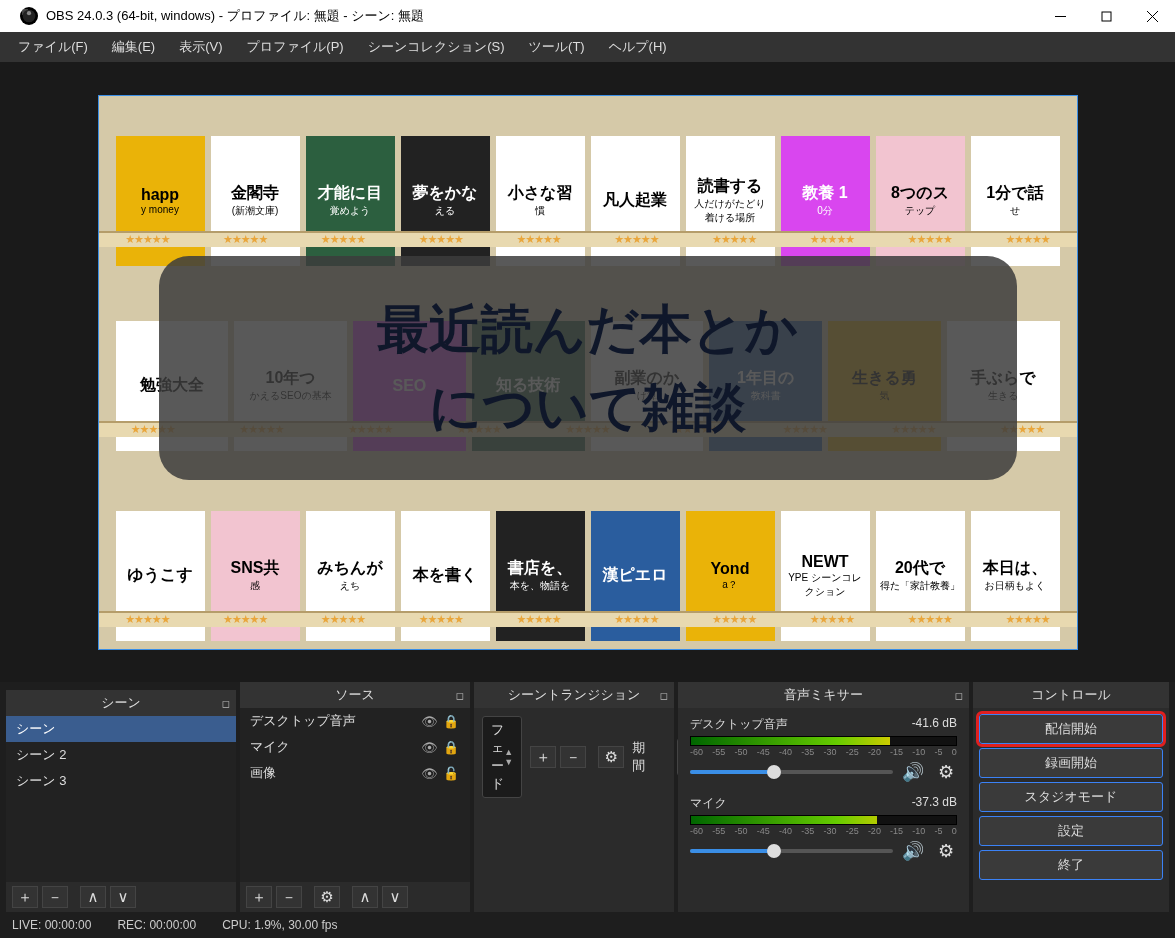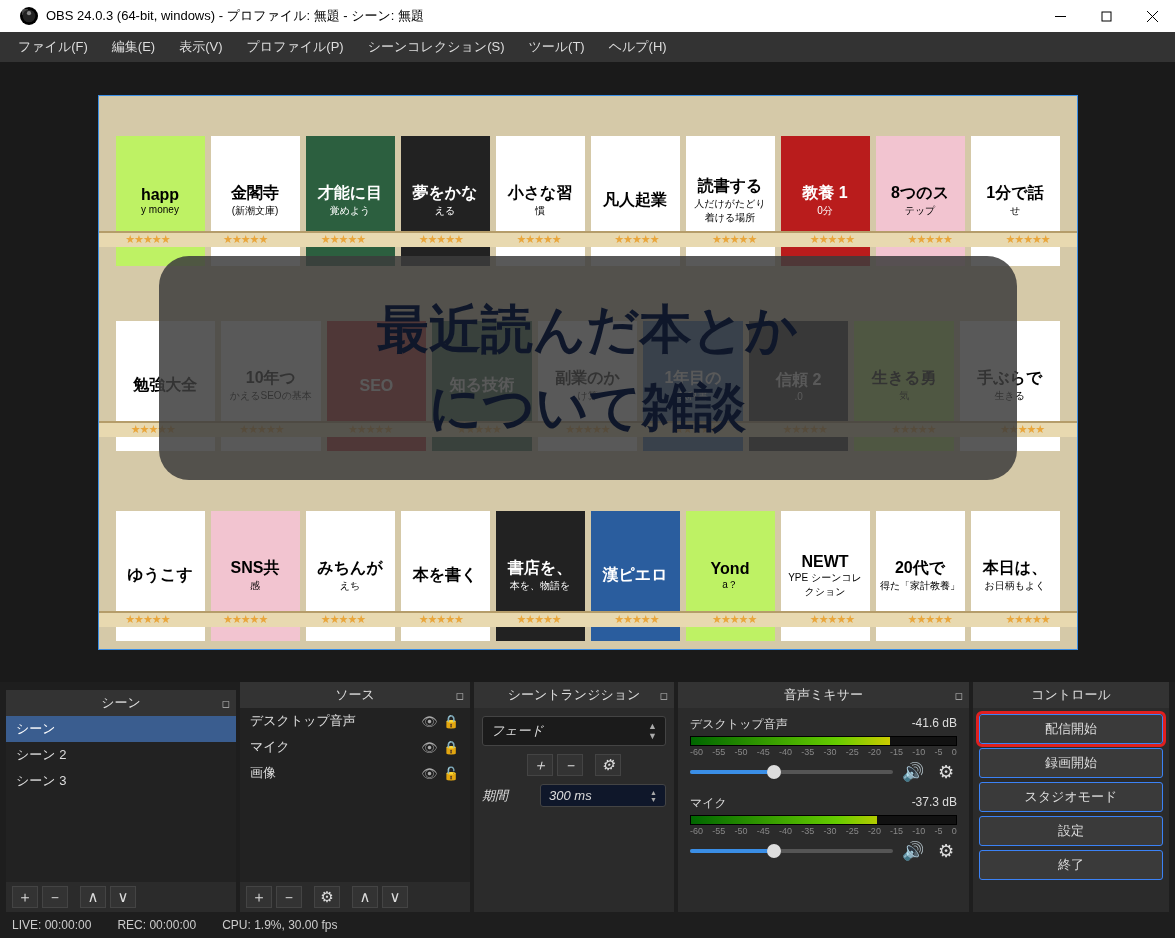--- a/index.html
+++ b/index.html
@@ -14,36 +14,36 @@
 .menubar { background: #333; height: 30px; display: flex; align-items: center; padding: 0 6px; }
 .menubar .menu-item { color: #ddd; font-size: 13px; padding: 4px 12px; cursor: pointer; }
 .preview { flex: 1; background: #1a1a1a; display: flex; align-items: center; justify-content: center; padding: 10px 0; }
 .canvas-wrap { border: 1px solid #3a8ee6; background: #d5c9a8; width: 980px; height: 555px; position: relative; overflow: hidden; }
 .shelf { position: absolute; left: 0; right: 0; height: 170px; display: flex; justify-content: space-around; align-items: flex-end; padding: 0 14px; }
 .shelf.s1{ top: 0px; } .shelf.s2{ top: 185px; } .shelf.s3{ top: 375px; }
 .shelf-bar{ position:absolute; left:0; right:0; height:16px; background:#e8d9b0; border-top:2px solid #b59d6a; display:flex; justify-content:space-around; align-items:center;}
 .shelf-bar span{ color:#e9a63c; font-size:11px; letter-spacing:-1px;}
 .shelf-bar.b1{top:135px;} .shelf-bar.b2{top:325px;} .shelf-bar.b3{top:515px;}
 .book { flex:1; margin:0 3px; height:130px; background:#fff; position:relative; display:flex; flex-direction:column; align-items:center; justify-content:center; font-size:10px; padding:4px; overflow:hidden; text-align:center;}
-.book.yellow{background:#bef264;} .book.red{background:#b91c1c;color:#fff;} .book.green{background:#2c5f3f; color:#fff;} .book.blue{background:#2a5d9e;color:#fff;} .book.dark{background:#222;color:#fff;} .book.pink{background:#f2c4d0;}
+.book.yellow{background:#eab308;} .book.red{background:#d946ef;color:#fff;} .book.green{background:#2c5f3f; color:#fff;} .book.blue{background:#2a5d9e;color:#fff;} .book.dark{background:#222;color:#fff;} .book.pink{background:#f2c4d0;}
 .book .big{font-size:16px; font-weight:bold;}
 .overtext { position:absolute; top:160px; left:60px; right:60px; background:rgba(60,60,60,0.85); border-radius:30px; padding:34px 10px; color:#0f172a; font-size:52px; font-weight:bold; text-align:center; line-height:1.5;}
 .panels { height: 230px; display: flex; gap: 4px; padding: 0 6px; background: #1e1e1e; }
 .panel { background: #2b2b2b; display: flex; flex-direction: column; }
 .panel-head { background: #333; height: 26px; display: flex; align-items: center; justify-content: center; color: #ddd; font-size: 13px; position: relative; }
 .panel-head .detach { position: absolute; right: 6px; color: #bbb; font-size: 10px; }
 .p-scenes { width: 230px; margin-top: 8px; } .p-sources { width: 230px; } .p-trans { width: 200px; } .p-mixer { flex: 1; } .p-ctrl { width: 196px; }
 .list { flex: 1; background: #222; }
 .list-item { color: #ddd; padding: 4px 10px; font-size: 13px; display:flex; align-items:center; }
 .list-item.selected { background: #3a5d8f; color:#fff; }
 .list-item .eye-lock{ margin-left:auto; display:flex; gap:6px; color:#aaa;}
 .panel-tools { height: 30px; background:#2b2b2b; display: flex; align-items: center; padding: 0 6px; gap: 4px; }
 .tool-btn { width: 26px; height: 22px; background:#333; color:#ddd; display:flex; align-items:center; justify-content:center; font-size:15px; border:1px solid #444;}
 .tool-sep { width:4px;}
-.trans-body{ padding:8px; display:flex; flex-direction:column; gap:8px;font-style:italic;}
+.trans-body{ padding:8px; display:flex; flex-direction:row; gap:8px;}
 .select-box{ background:#1b1b1b; color:#ddd; border:1px solid #444; padding:4px 8px; font-size:13px; display:flex; justify-content:space-between; align-items:center; border-radius:3px;}
 .trans-row{ display:flex; align-items:center; gap:8px; color:#ddd; font-size:13px;}
 .spinbox{ background:#0f172a; border:1px solid #444; color:#ddd; padding:3px 8px; flex:1; display:flex; justify-content:space-between; align-items:center; border-radius:3px;margin-left:24px;}
 .spin-arrows{display:flex; flex-direction:column; font-size:7px; line-height:7px; color:#aaa;}
 .mixer-body{ padding:8px 12px; color:#ddd; font-size:12px; display:flex; flex-direction:column; gap:4px;}
 .mix-ch{margin-bottom:8px;}
 .mix-top{display:flex; justify-content:space-between;}
 .meter{ height:10px; background:linear-gradient(90deg,#060 0%,#6c0 55%,#cc0 75%,#c30 100%); position:relative; margin:3px 0 1px 0; border:1px solid #000;}
 .meter::after{content:""; position:absolute; top:0; bottom:0; background:#111;}
 .meter.m1::after{left:75%; right:0;} .meter.m2::after{left:70%; right:0;}
@@ -175,24 +175,20 @@
             <span class="big">知る技術</span>
             <span></span>
           </div>
           <div class="book ">
             <span class="big">副業のか</span>
             <span>け算</span>
           </div>
           <div class="book blue">
             <span class="big">1年目の</span>
             <span>教科書</span>
-          </div>
-          <div class="book dark">
-            <span class="big">信頼 2</span>
-            <span>.0</span>
           </div>
           <div class="book yellow">
             <span class="big">生きる勇</span>
             <span>気</span>
           </div>
           <div class="book ">
             <span class="big">手ぶらで</span>
             <span>生きる</span>
           </div>
         </div>

